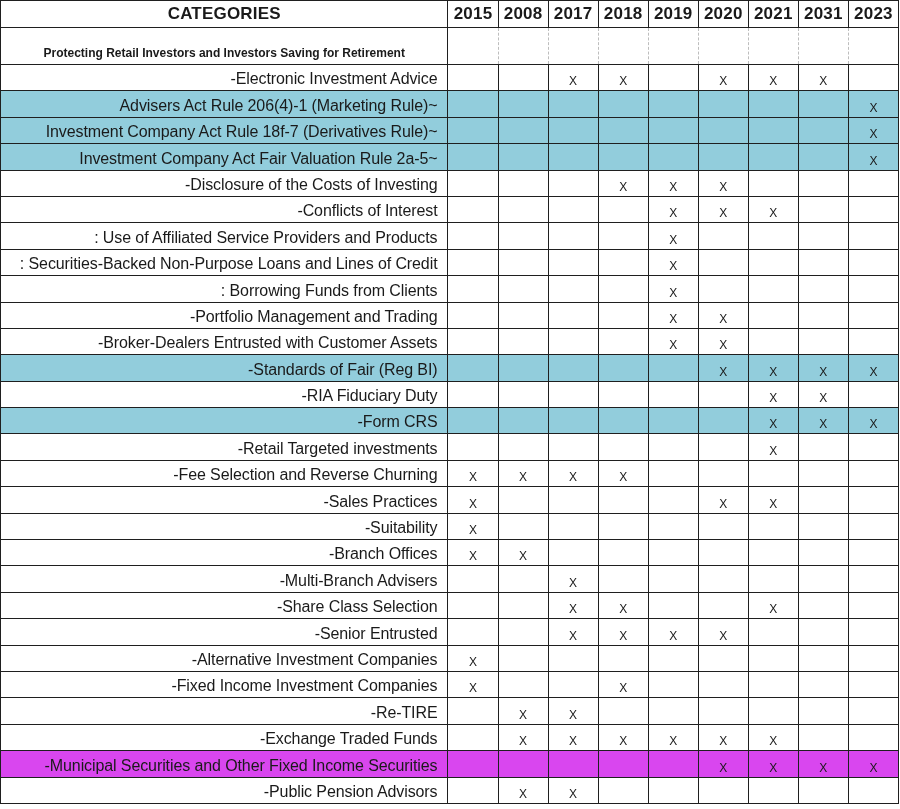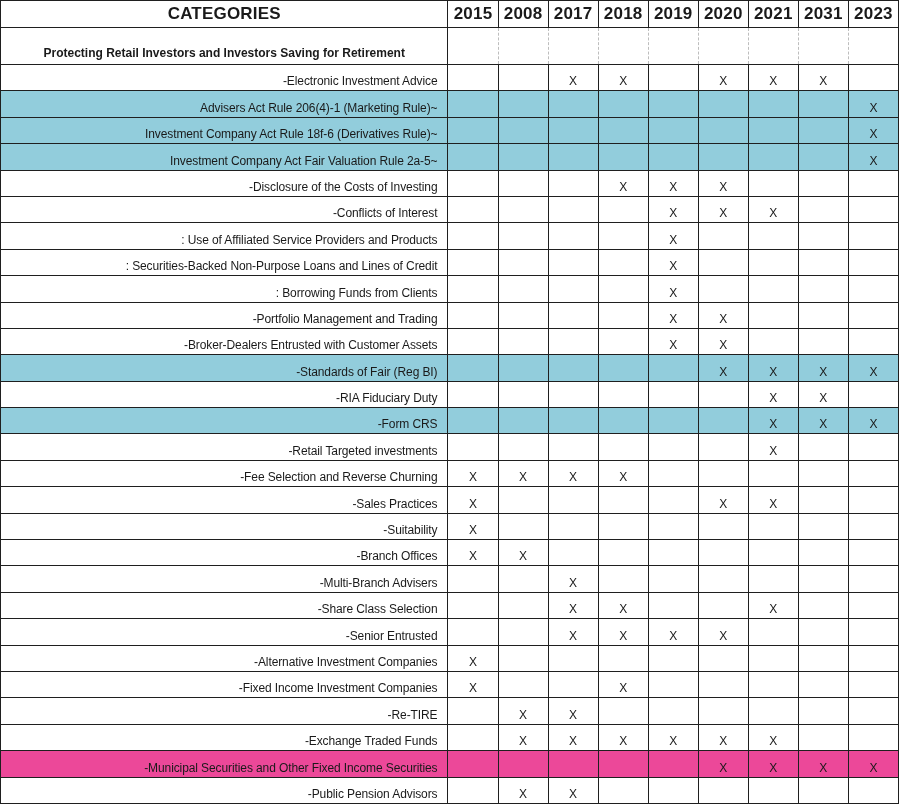--- a/index.html
+++ b/index.html
@@ -54,33 +54,33 @@
     }
     tr.section td.last {
       border-right: 1.5px solid #1f1f1f;
     }
     tbody tr.row td {
       height: 23.4px;
       vertical-align: bottom;
     }
     tbody tr.row td.label {
       text-align: right;
-      font-size: 12px;
+      font-size: 16px;
       padding-right: 10px;
       padding-bottom: 2px;
       letter-spacing: -0.1px;
       margin-left: 12px;
     }
     tbody tr.row td.mark {
       text-align: center;
       font-size: 12px;
       padding-bottom: 2px;
     }
     tr.hl-blue td { background: #92cddc; }
-    tr.hl-green td { background: #ec4899; }
+    tr.hl-green td { background: #d946ef; }
   </style>
 </head>
 <body>
 
 <table class="grid">
   <colgroup>
     <col class="cat">
     <col class="yr">
       <col class="yr">
       <col class="yr">
@@ -136,21 +136,21 @@
         <td class="mark"></td>
         <td class="mark"></td>
         <td class="mark"></td>
         <td class="mark"></td>
         <td class="mark"></td>
         <td class="mark"></td>
         <td class="mark"></td>
         <td class="mark">X</td>
       </tr>
       <tr class="row hl-blue">
-        <td class="label">Investment Company Act Rule 18f-6 (Derivatives Rule)~</td>
+        <td class="label">Investment Company Act Rule 18f-7 (Derivatives Rule)~</td>
         <td class="mark"></td>
         <td class="mark"></td>
         <td class="mark"></td>
         <td class="mark"></td>
         <td class="mark"></td>
         <td class="mark"></td>
         <td class="mark"></td>
         <td class="mark"></td>
         <td class="mark">X</td>
       </tr>

